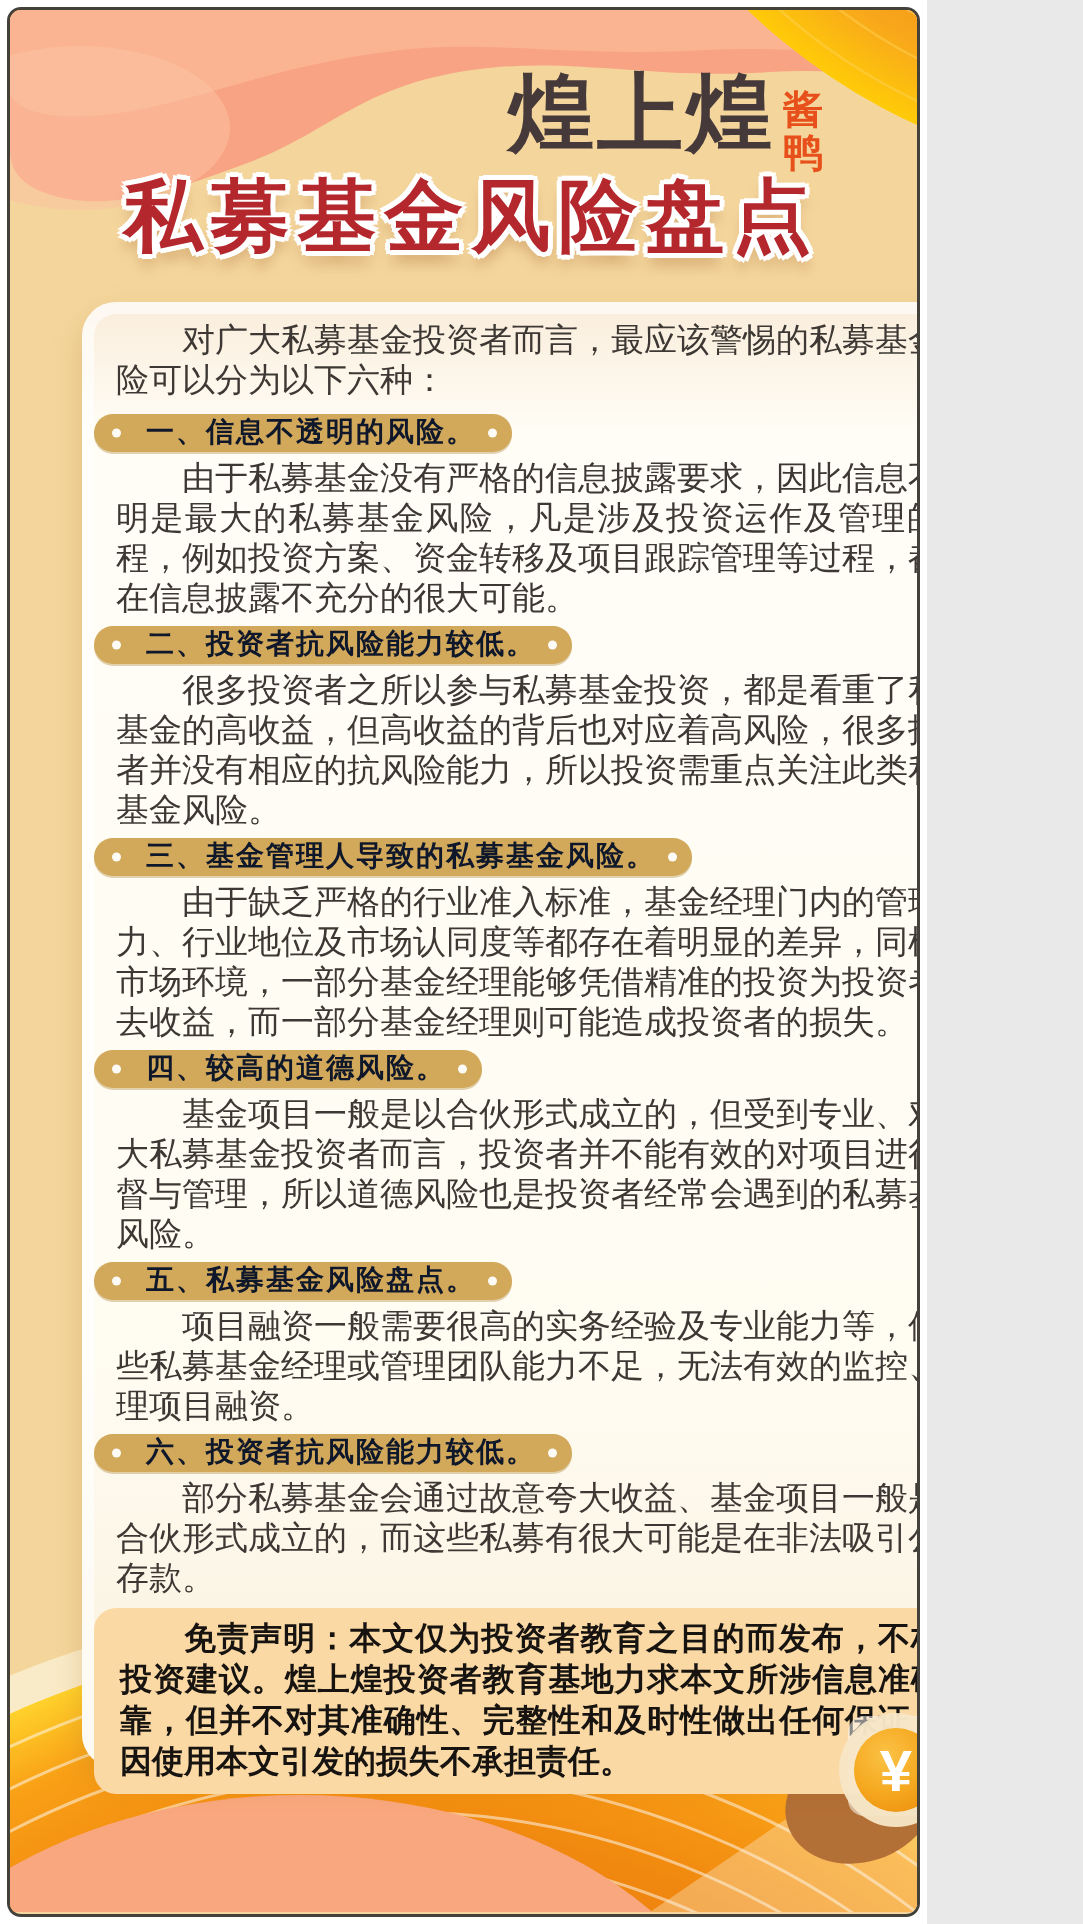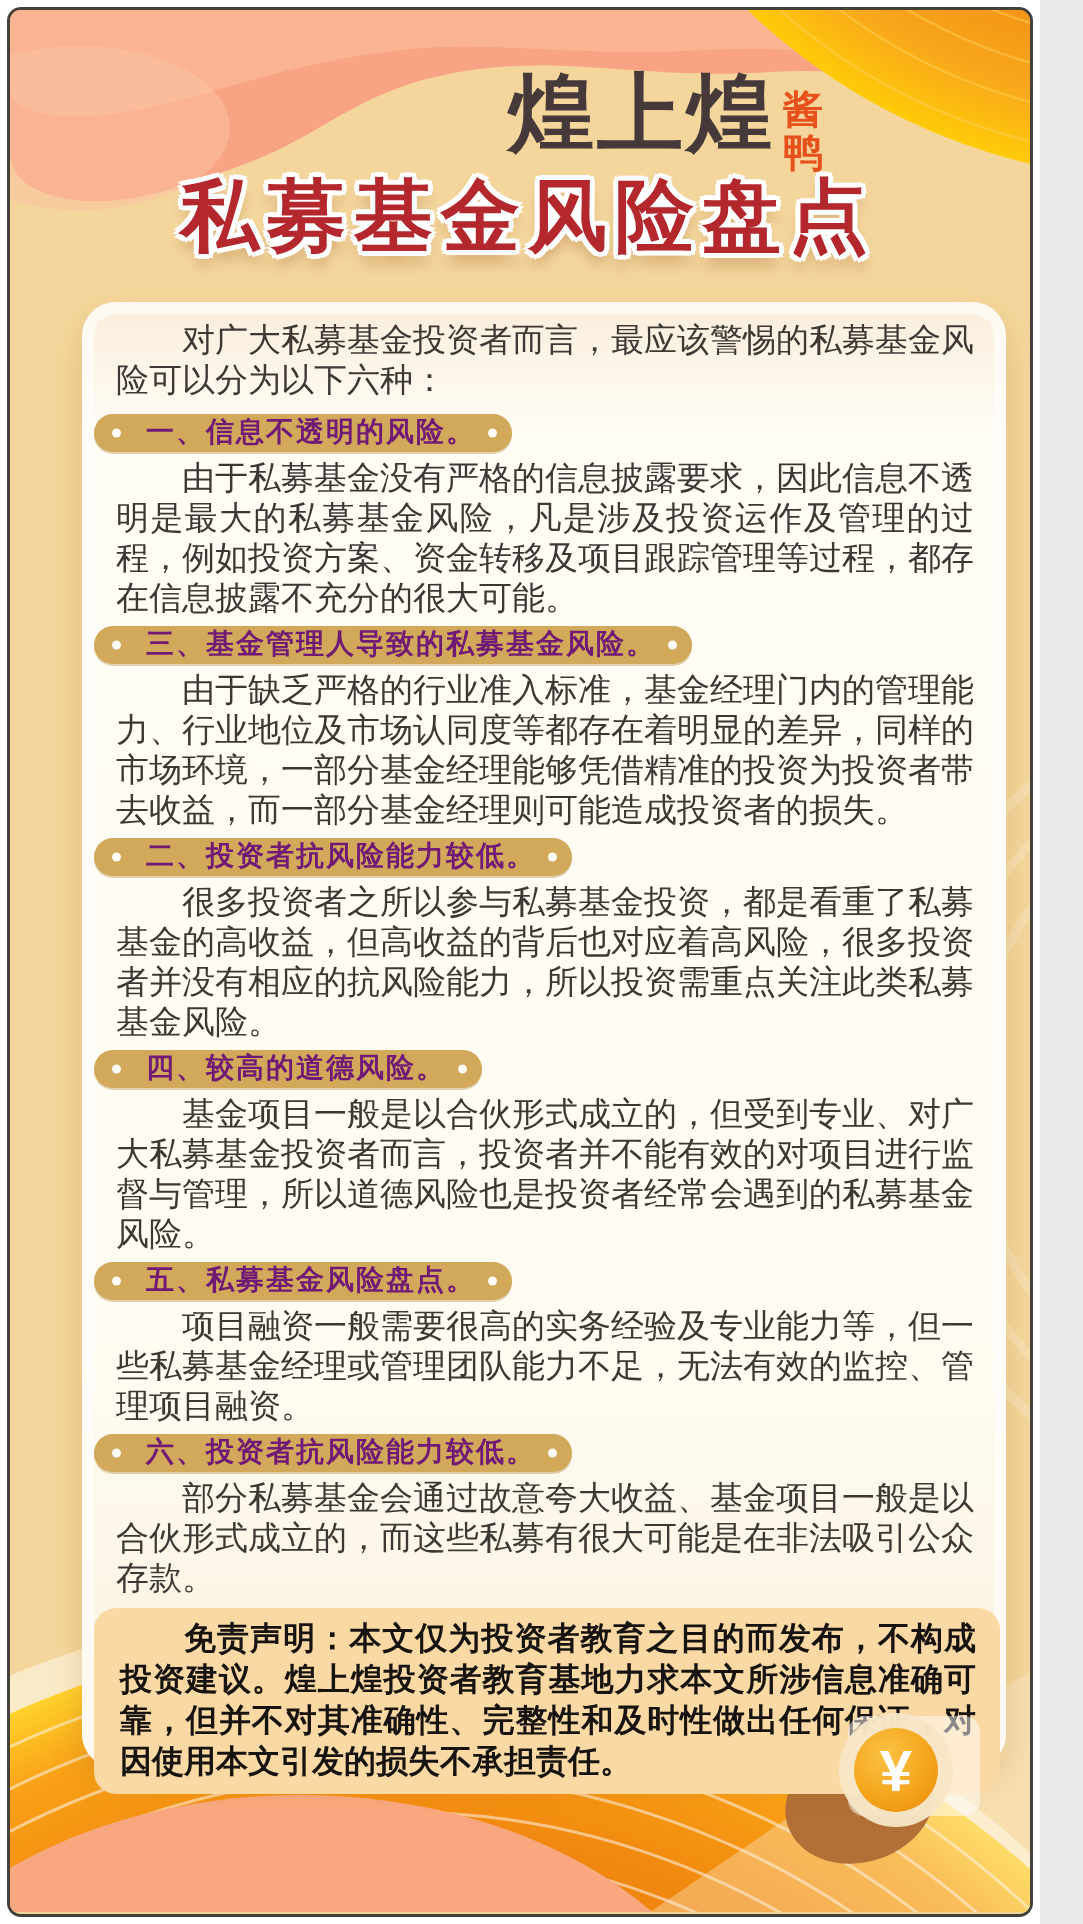--- a/index.html
+++ b/index.html
@@ -1,16 +1,16 @@
 <!DOCTYPE html>
 <html lang="zh"><head>
 <meta charset="utf-8">
 <style>
   html,body{margin:0;padding:0;background:#e9e9e9;}
-  .page{position:relative;width:1040px;height:1924px;background:#ffffff;overflow:hidden;
+  .page{position:relative;width:927px;height:1924px;background:#ffffff;overflow:hidden;
         font-family:"Liberation Sans","DejaVu Sans",sans-serif;}
   .canvas{position:absolute;inset:7px;border:3px solid #44403a;border-radius:14px;
           background:#F4D69C;overflow:hidden;}
   svg.bg,svg.fg{position:absolute;left:0;top:0;width:1061px;height:1902px;pointer-events:none;}
   svg.bg{z-index:1;}
   svg.fg{z-index:5;}
 
   
   .brand{position:absolute;top:56px;left:498px;z-index:3;display:flex;align-items:flex-start;}
   .brand-name{font-family:"Liberation Serif","DejaVu Serif",serif;font-weight:700;
@@ -30,21 +30,21 @@
   .panel{position:absolute;left:72px;top:292px;width:924px;height:1466px;z-index:2;
          border-radius:34px;box-sizing:border-box;padding:18px 32px 22px 34px;
          background:linear-gradient(180deg,#FAEDDB 0%,#FFFDF6 9%,#FFFCF2 72%,#FAF1DF 100%);
          box-shadow:inset 0 0 0 12px rgba(255,255,255,.6),0 14px 30px rgba(170,115,40,.25);}
   .body{margin:0;font-size:33px;line-height:40px;color:#3D3834;text-align:justify;
         text-indent:2em;letter-spacing:0;}
   .intro{margin-bottom:6px;}
   .pill{position:relative;display:inline-block;margin:8px 0 6px -22px;
         background:#D2A95B;border-radius:20px;padding:2px 36px 4px 52px;
         box-shadow:0 2px 0 rgba(170,125,45,.35);}
-  .pill-text{font-size:28px;line-height:32px;font-weight:700;color:#701a75;letter-spacing:2px;}
+  .pill-text{font-size:28px;line-height:32px;font-weight:700;color:#0f172a;letter-spacing:2px;}
   .dot{position:absolute;top:50%;width:9px;height:9px;border-radius:50%;background:#fff;
        opacity:.95;transform:translateY(-50%);}
   .dot.l{left:18px;} .dot.r{right:15px;}
   .disclaimer{margin:10px -26px 0 -22px;background:#FAD9A4;border-radius:22px;
               padding:10px 24px 12px 26px;font-size:32px;line-height:41px;font-weight:700;
               color:#171310;text-align:justify;text-indent:2em;}
 </style>
 </head>
 <body>
 
@@ -137,33 +137,33 @@
           <span class="dot l"></span>
           <span class="pill-text">一、信息不透明的风险。</span>
           <span class="dot r"></span>
         </div>
         <p class="body">由于私募基金没有严格的信息披露要求，因此信息不透明是最大的私募基金风险，凡是涉及投资运作及管理的过程，例如投资方案、资金转移及项目跟踪管理等过程，都存在信息披露不充分的很大可能。</p>
       </div>
 
       <div class="section">
         <div class="pill">
           <span class="dot l"></span>
+          <span class="pill-text">二、投资者抗风险能力较低。</span>
+          <span class="dot r"></span>
+        </div>
+        <p class="body">很多投资者之所以参与私募基金投资，都是看重了私募基金的高收益，但高收益的背后也对应着高风险，很多投资者并没有相应的抗风险能力，所以投资需重点关注此类私募基金风险。</p>
+      </div>
+
+      <div class="section">
+        <div class="pill">
+          <span class="dot l"></span>
           <span class="pill-text">三、基金管理人导致的私募基金风险。</span>
           <span class="dot r"></span>
         </div>
         <p class="body">由于缺乏严格的行业准入标准，基金经理门内的管理能力、行业地位及市场认同度等都存在着明显的差异，同样的市场环境，一部分基金经理能够凭借精准的投资为投资者带去收益，而一部分基金经理则可能造成投资者的损失。</p>
-      </div>
-
-      <div class="section">
-        <div class="pill">
-          <span class="dot l"></span>
-          <span class="pill-text">二、投资者抗风险能力较低。</span>
-          <span class="dot r"></span>
-        </div>
-        <p class="body">很多投资者之所以参与私募基金投资，都是看重了私募基金的高收益，但高收益的背后也对应着高风险，很多投资者并没有相应的抗风险能力，所以投资需重点关注此类私募基金风险。</p>
       </div>
 
       <div class="section">
         <div class="pill">
           <span class="dot l"></span>
           <span class="pill-text">四、较高的道德风险。</span>
           <span class="dot r"></span>
         </div>
         <p class="body">基金项目一般是以合伙形式成立的，但受到专业、对广大私募基金投资者而言，投资者并不能有效的对项目进行监督与管理，所以道德风险也是投资者经常会遇到的私募基金风险。</p>
       </div>

